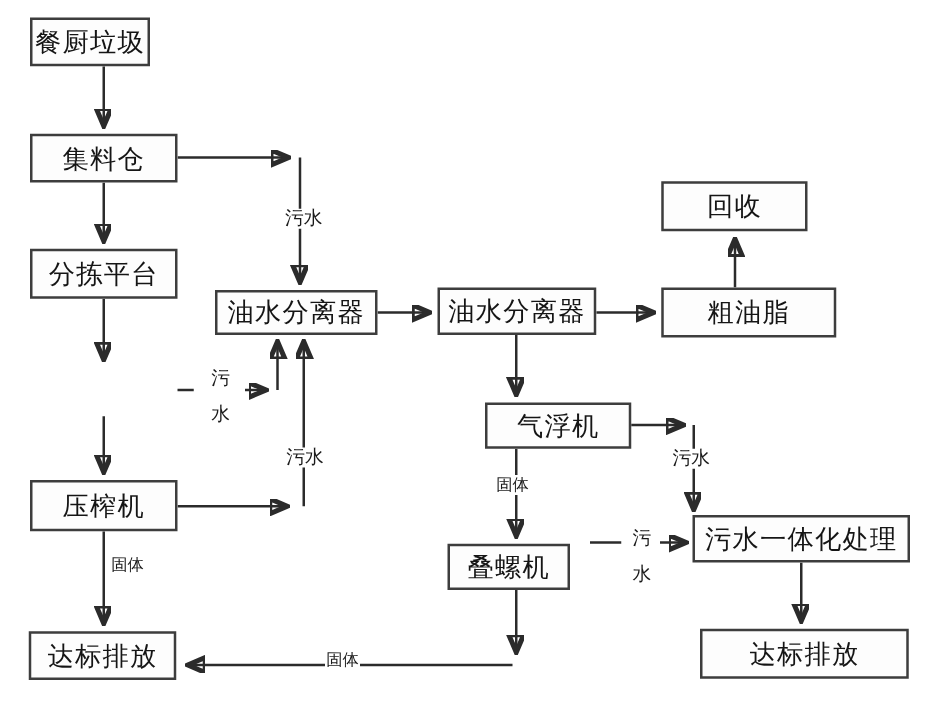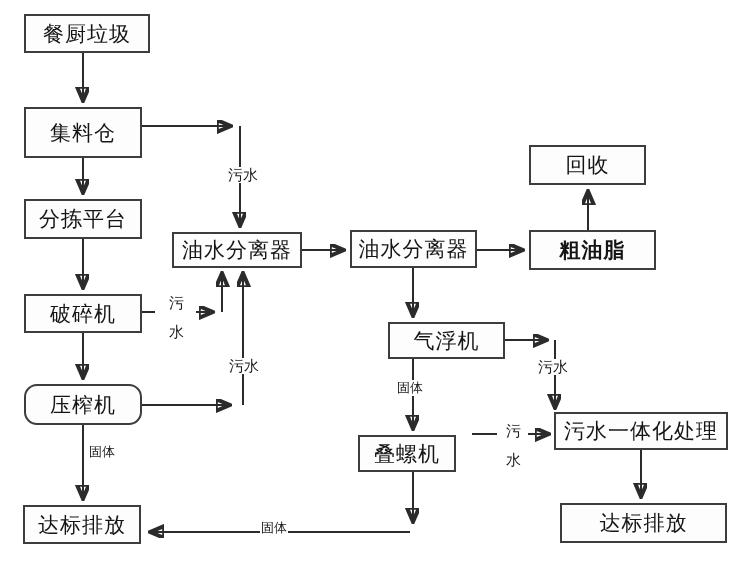--- a/index.html
+++ b/index.html
@@ -39,30 +39,30 @@
   }
   .elabel.small{font-size:13px;}
   .elabel.vert{
     width:17px;
     word-break:break-all;
     white-space:normal;
     line-height:29px;
     text-align:center;
   }
   
-  .n-kitchen   {left:24px;  top:14px;  width:126px; height:39px;}
-  .n-bin       {left:24px;  top:107px; width:118px; height:51px;}
+  .n-kitchen   {left:24px;  top:14px;  width:96px; height:39px;}
+  .n-bin       {left:24px;  top:107px; width:118px; height:39px;}
   .n-sorting   {left:24px;  top:199px; width:118px; height:40px;}
   .n-crusher   {left:24px;  top:294px; width:118px; height:39px;}
-  .n-press     {left:24px;  top:384px; width:118px; height:41px;border-radius:13px;}
+  .n-press     {left:24px;  top:384px; width:118px; height:41px;}
   .n-fermenter {left:23px;  top:505px; width:118px; height:39px;}
   .n-mix       {left:172px; top:232px; width:130px; height:36px;}
   .n-separator {left:350px; top:230px; width:127px; height:38px;text-align:center;}
   .n-recycle   {left:529px; top:145px; width:117px; height:40px;}
-  .n-grease    {left:529px; top:230px; width:127px; height:40px;font-weight:bold;}
+  .n-grease    {left:529px; top:230px; width:140px; height:40px;}
   .n-flotation {left:356px; top:322px; width:117px; height:37px;margin-left:32px;}
   .n-screw     {left:358px; top:435px; width:98px; height:37px;}
   .n-sewage    {left:554px; top:412px; width:174px; height:38px;}
   .n-discharge {left:560px; top:503px; width:167px; height:40px;}
   
   .l-wushui-bin       {left:227px; top:167px;}
   .l-wushui-crusher   {left:167px; top:288px;}
   .l-wushui-press     {left:228px; top:358px;}
   .l-wushui-flotation {left:537px; top:359px;}
   .l-wushui-screw     {left:504px; top:416px;}
@@ -115,21 +115,20 @@
 
     <path d="M413,472 V521" marker-end="url(#arr)"></path>
     <path d="M410,532 H151" marker-end="url(#arr)"></path>
 
     <path d="M641,450 V496" marker-end="url(#arr)"></path>
   </svg>
 
   <div class="node n-kitchen">餐厨垃圾</div>
   <div class="node n-bin">集料仓</div>
   <div class="node n-sorting">分拣平台</div>
-  <div class="node n-crusher">破碎机</div>
   <div class="node n-press">压榨机</div>
   <div class="node n-fermenter">达标排放</div>
   <div class="node n-mix">油水分离器</div>
   <div class="node n-separator">油水分离器</div>
   <div class="node n-recycle">回收</div>
   <div class="node n-grease">粗油脂</div>
   <div class="node n-flotation">气浮机</div>
   <div class="node n-screw">叠螺机</div>
   <div class="node n-sewage">污水一体化处理</div>
   <div class="node n-discharge">达标排放</div>

